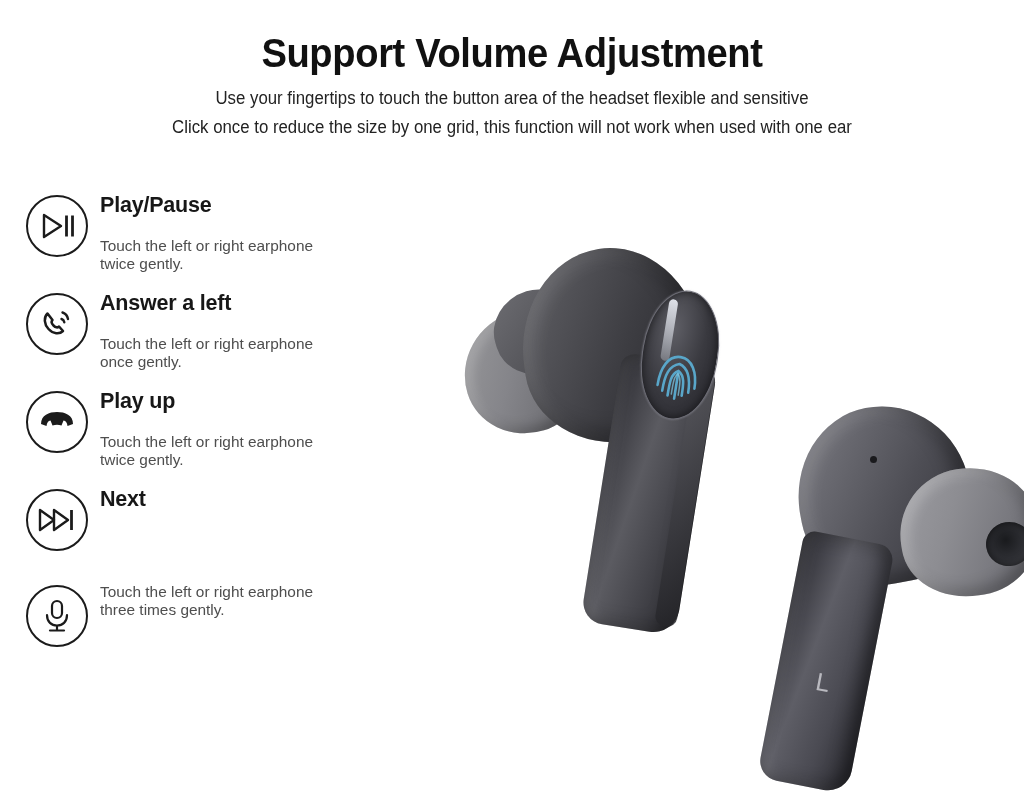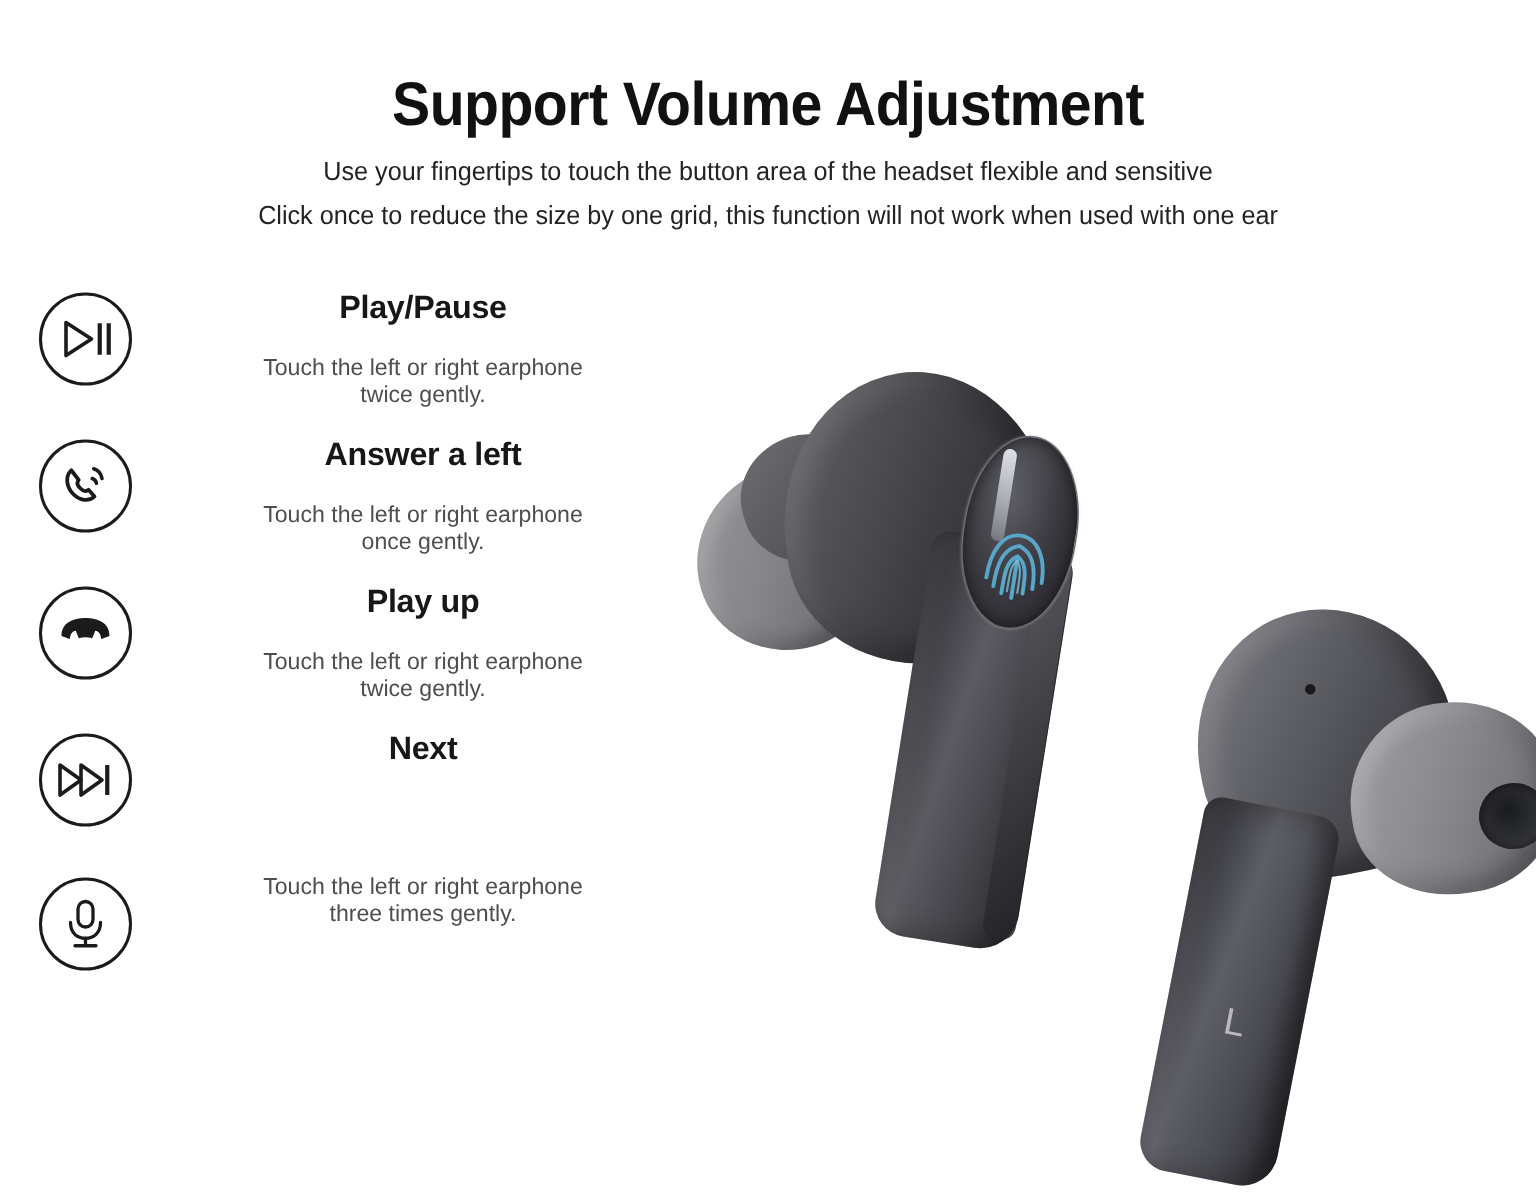--- a/index.html
+++ b/index.html
@@ -15,21 +15,21 @@
     font-family: "Liberation Sans", sans-serif;
     color: #141414;
   }
 
   
   .header {
     position: absolute;
     top: 0; left: 0;
     width: 1024px;
     text-align: center;
-    padding-top: 48px;
+    padding-top: 32px;
   }
   .title {
     font-size: 41px;
     font-weight: bold;
     letter-spacing: -0.4px;
     color: #111111;
     line-height: 1.05;
     transform: scaleX(0.93);
   }
   .subtitle {
@@ -48,21 +48,20 @@
     position: absolute;
     top: 193px;
     left: 12px;
     width: 452px;
   }
   .feature {
     position: relative;
     min-height: 76px;
     padding-left: 88px;
     margin-bottom: 18px;
-    text-align: center;
   }
   .feature:last-child { margin-bottom: 0; }
 
   .icon-circle {
     position: absolute;
     left: 14px;
     top: 2px;
     width: 62px;
     height: 62px;
     border: 2px solid #1b1b1b;

